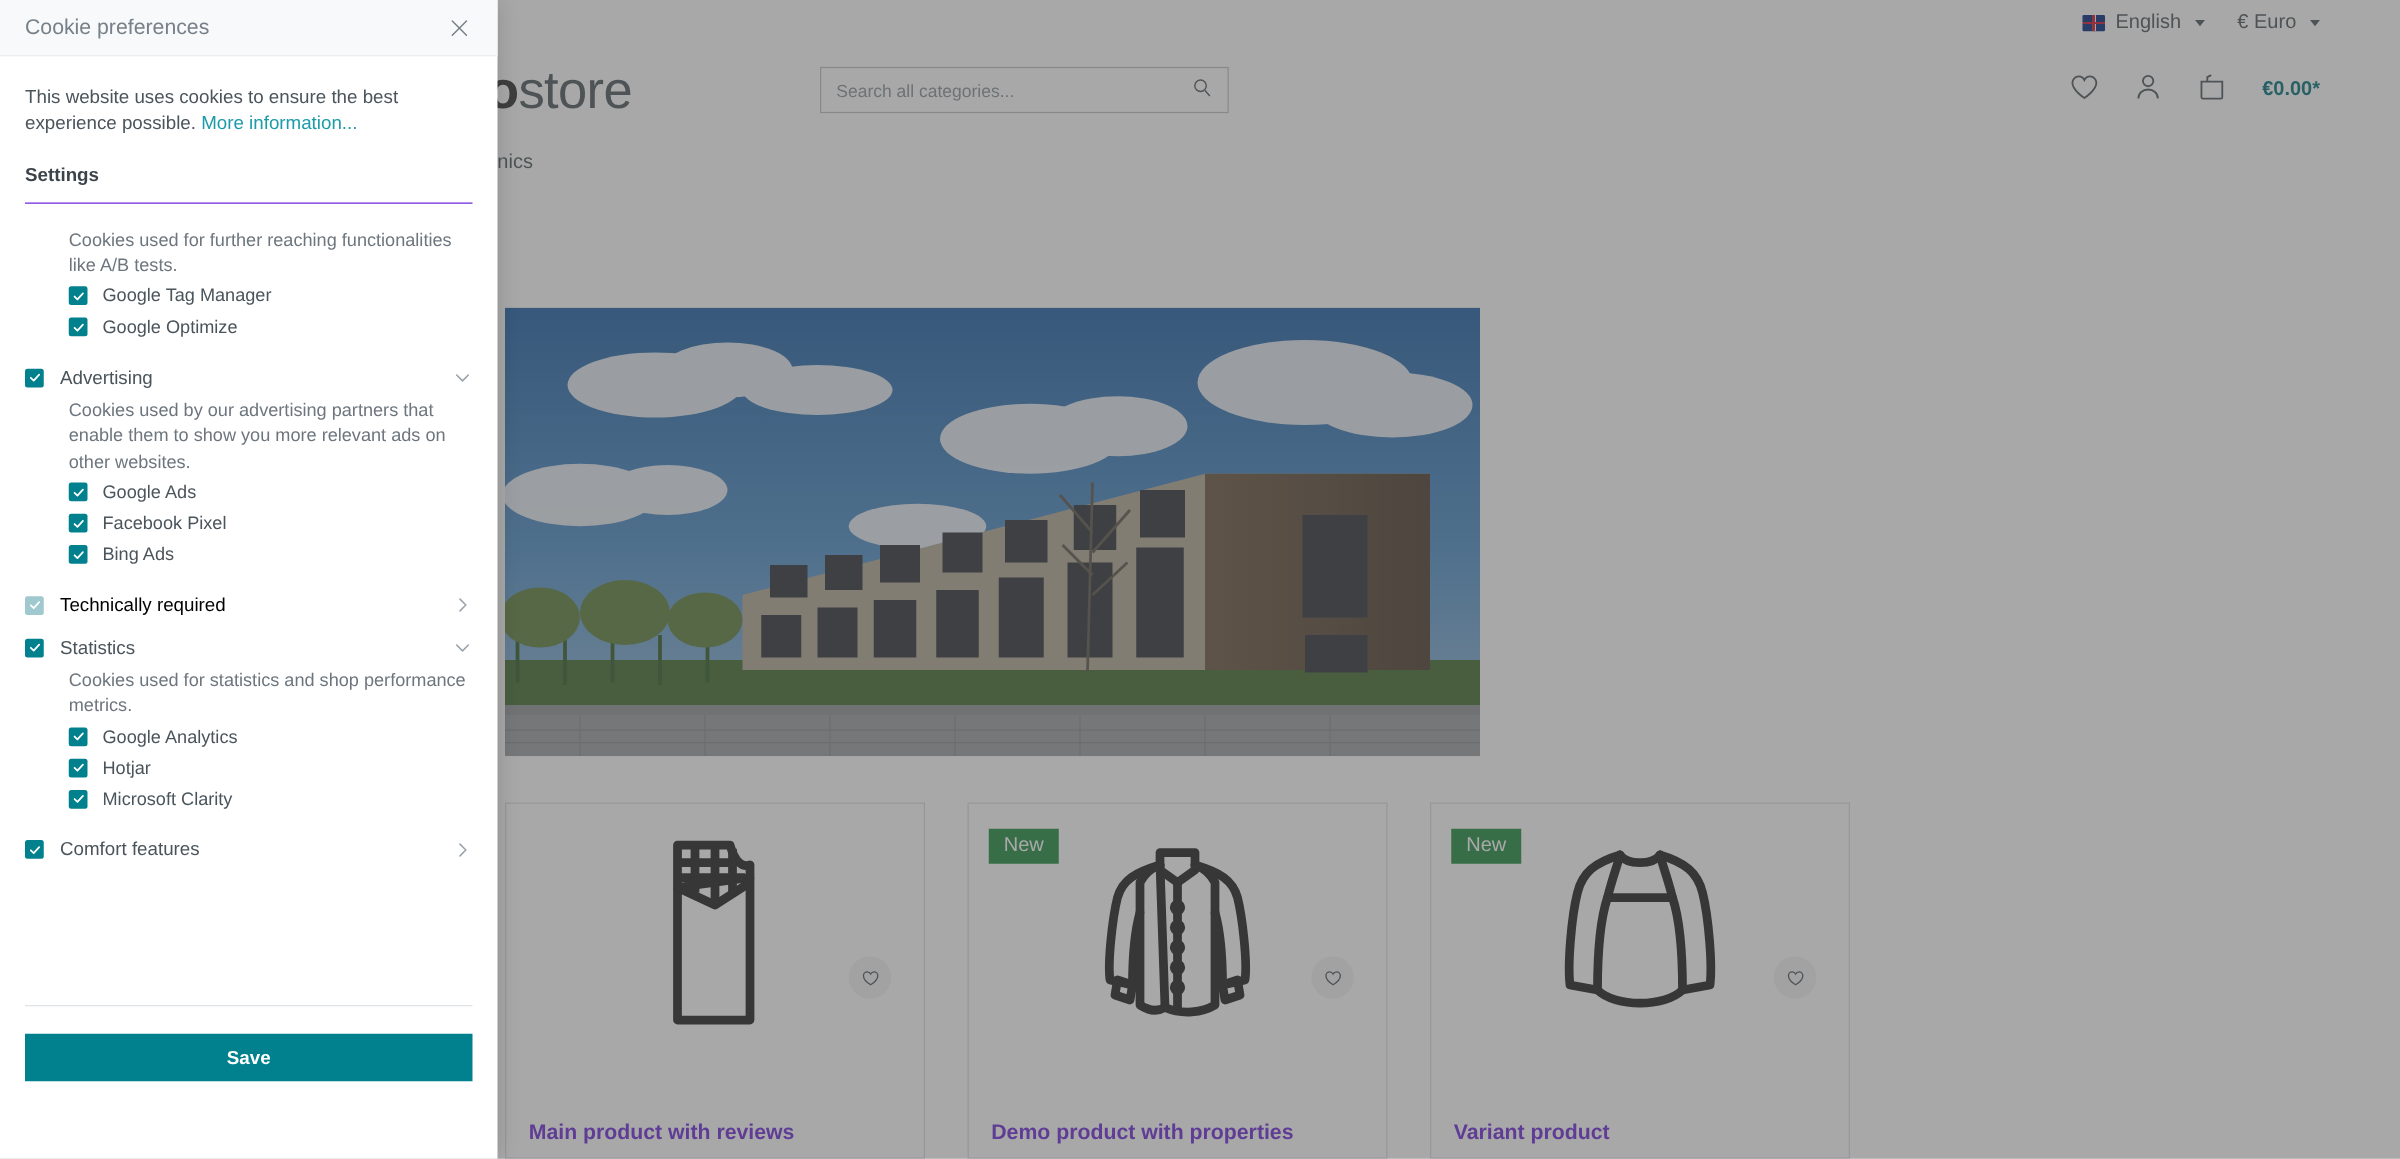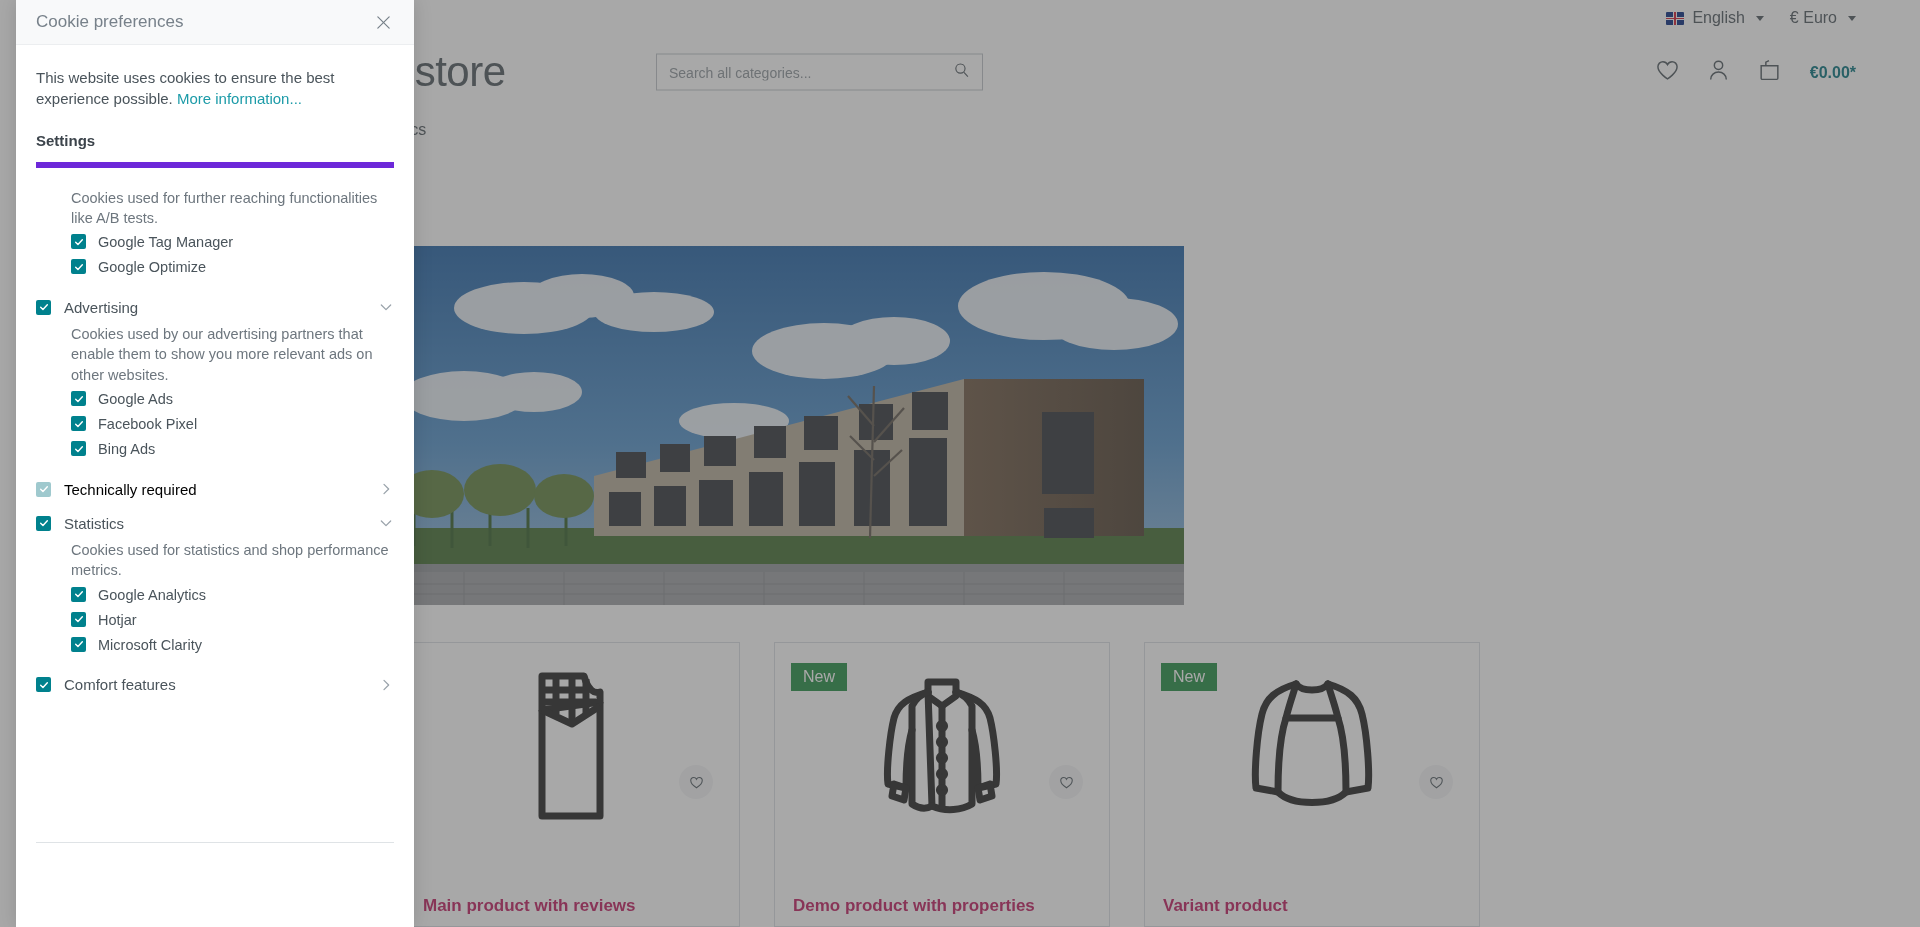--- a/index.html
+++ b/index.html
@@ -104,34 +104,34 @@
     position: absolute; left: 0; right: 0; top: 8px; height: 190px;
     display: flex; align-items: center; justify-content: center;
   }
   .wish {
     position: absolute; right: 26px; top: 122px;
     width: 34px; height: 34px; border-radius: 50%;
     background: #f2f3f5; display: flex; align-items: center; justify-content: center;
   }
   .card-title {
     position: absolute; left: 18px; bottom: 10px;
-    font-size: 17px; font-weight: 700; color: #be185d;
+    font-size: 17px; font-weight: 700; color: #6d28d9;
     white-space: nowrap;
     margin-top: 15px;
   }
 
   
   .overlay {
     position: absolute; inset: 0; background: rgba(82,82,82,.5);
     z-index: 50;
   }
 
   
   .modal {
-    position: absolute; left: 16px; top: 0; width: 398px; height: 927px;
+    position: absolute; left: 0; top: 0; width: 398px; height: 927px;
     background: #ffffff; z-index: 100;
     display: flex; flex-direction: column;
     box-shadow: 0 0 18px rgba(0,0,0,.14);
   }
   .modal-head {
     height: 45px; background: #f8f9fa; border-bottom: 1px solid #eceef0;
     display: flex; align-items: center; justify-content: space-between;
     padding: 0 20px; flex: 0 0 auto;
   }
   .modal-title { font-size: 17px; color: #77818a; }
@@ -141,21 +141,21 @@
   }
   .modal-body {
     flex: 1 1 auto; overflow: hidden; padding: 22px 20px 0 20px;
   }
   .intro {
     font-size: 15px; line-height: 1.42; color: #4a545b; margin-bottom: 22px;
   }
   .intro a { color: #1c9ba8; text-decoration: none; }
   .settings-label {
     font-size: 15px; font-weight: 700; color: #3c444b;
-    padding-bottom: 13px; border-bottom: 6px solid #6d28d9;
+    padding-bottom: 13px; border-bottom: 1px solid #6d28d9;
     margin-bottom: 20px;
   }
 
   .grp { margin-bottom: 0; }
   .grp-head {
     display: flex; align-items: center; gap: 13px;
     min-height: 22px; margin-bottom: 0; cursor: pointer;
   }
   .grp-head .grp-name { font-size: 15px; color: #4a545b; flex: 1; }
   .grp-head.disabled .grp-name { color: #000000; }
@@ -567,15 +567,16 @@
               <polyline points="9,5 16,12 9,19"></polyline>
             </svg>
         </span>
       </div>
     </div>
 
   </div>
 
   <div class="modal-foot">
     <div class="foot-divider"></div>
+    <button class="save-btn">Save</button>
   </div>
 
 </div>
 
 </body></html>

